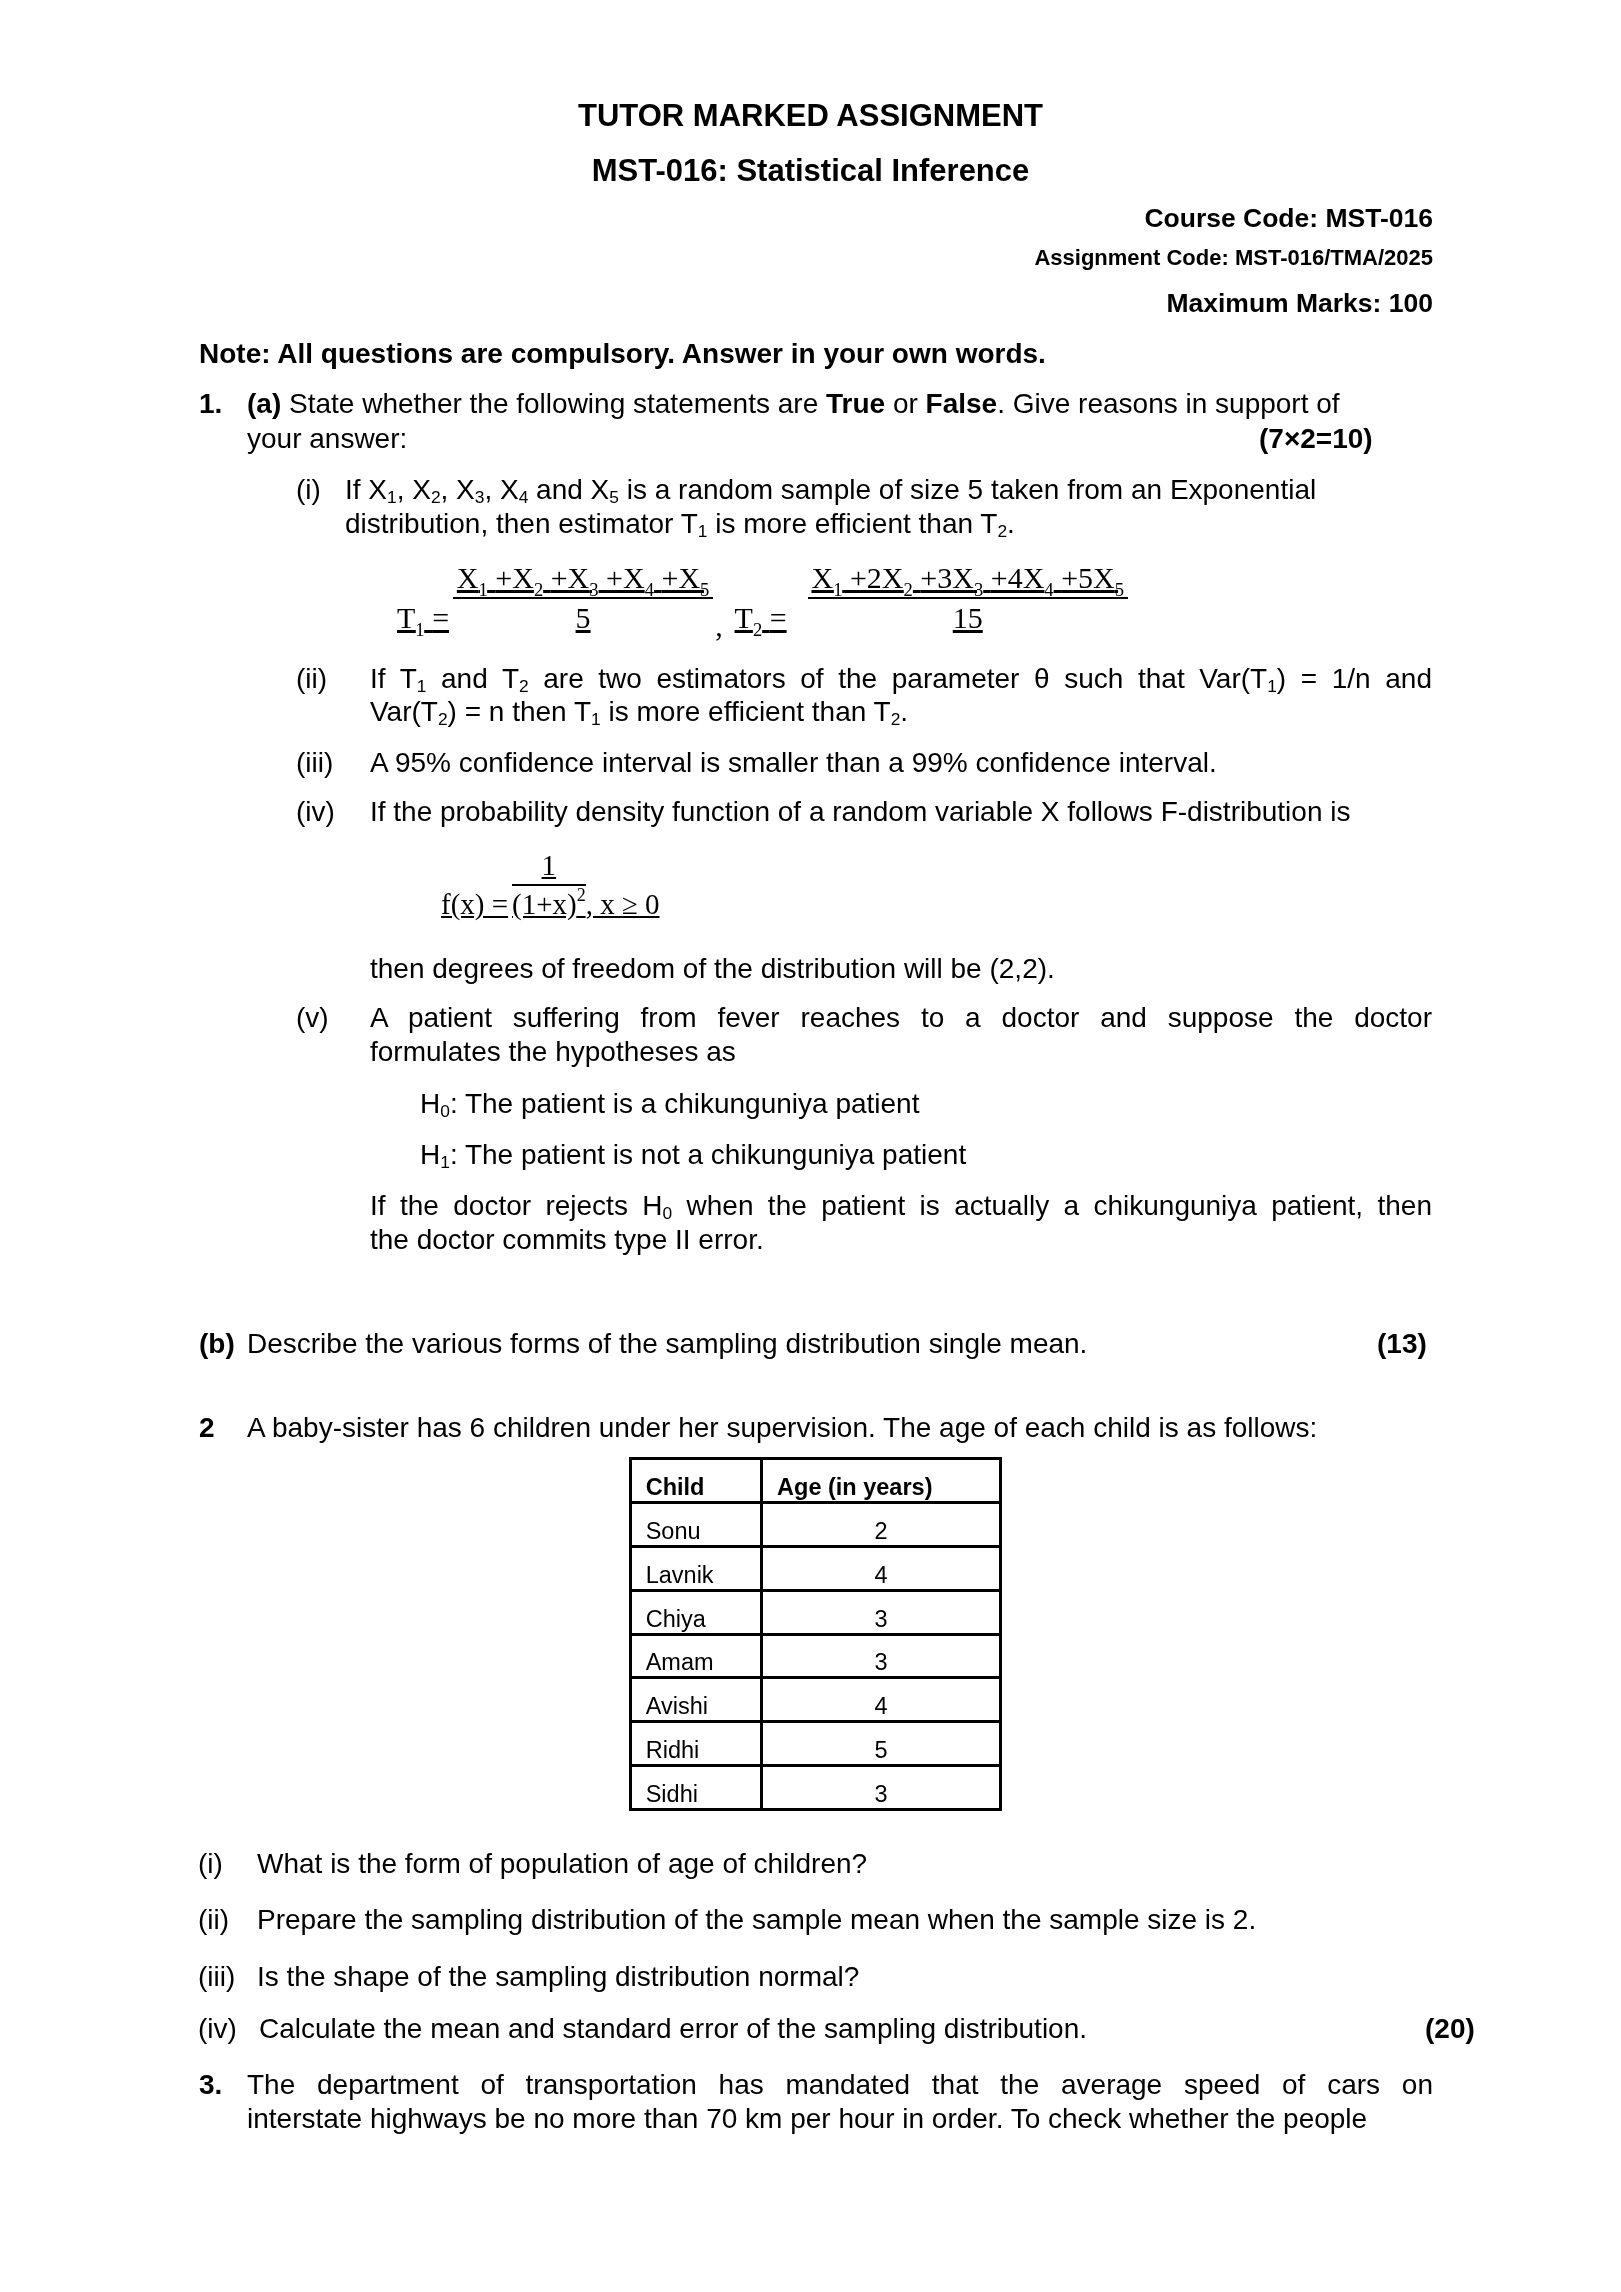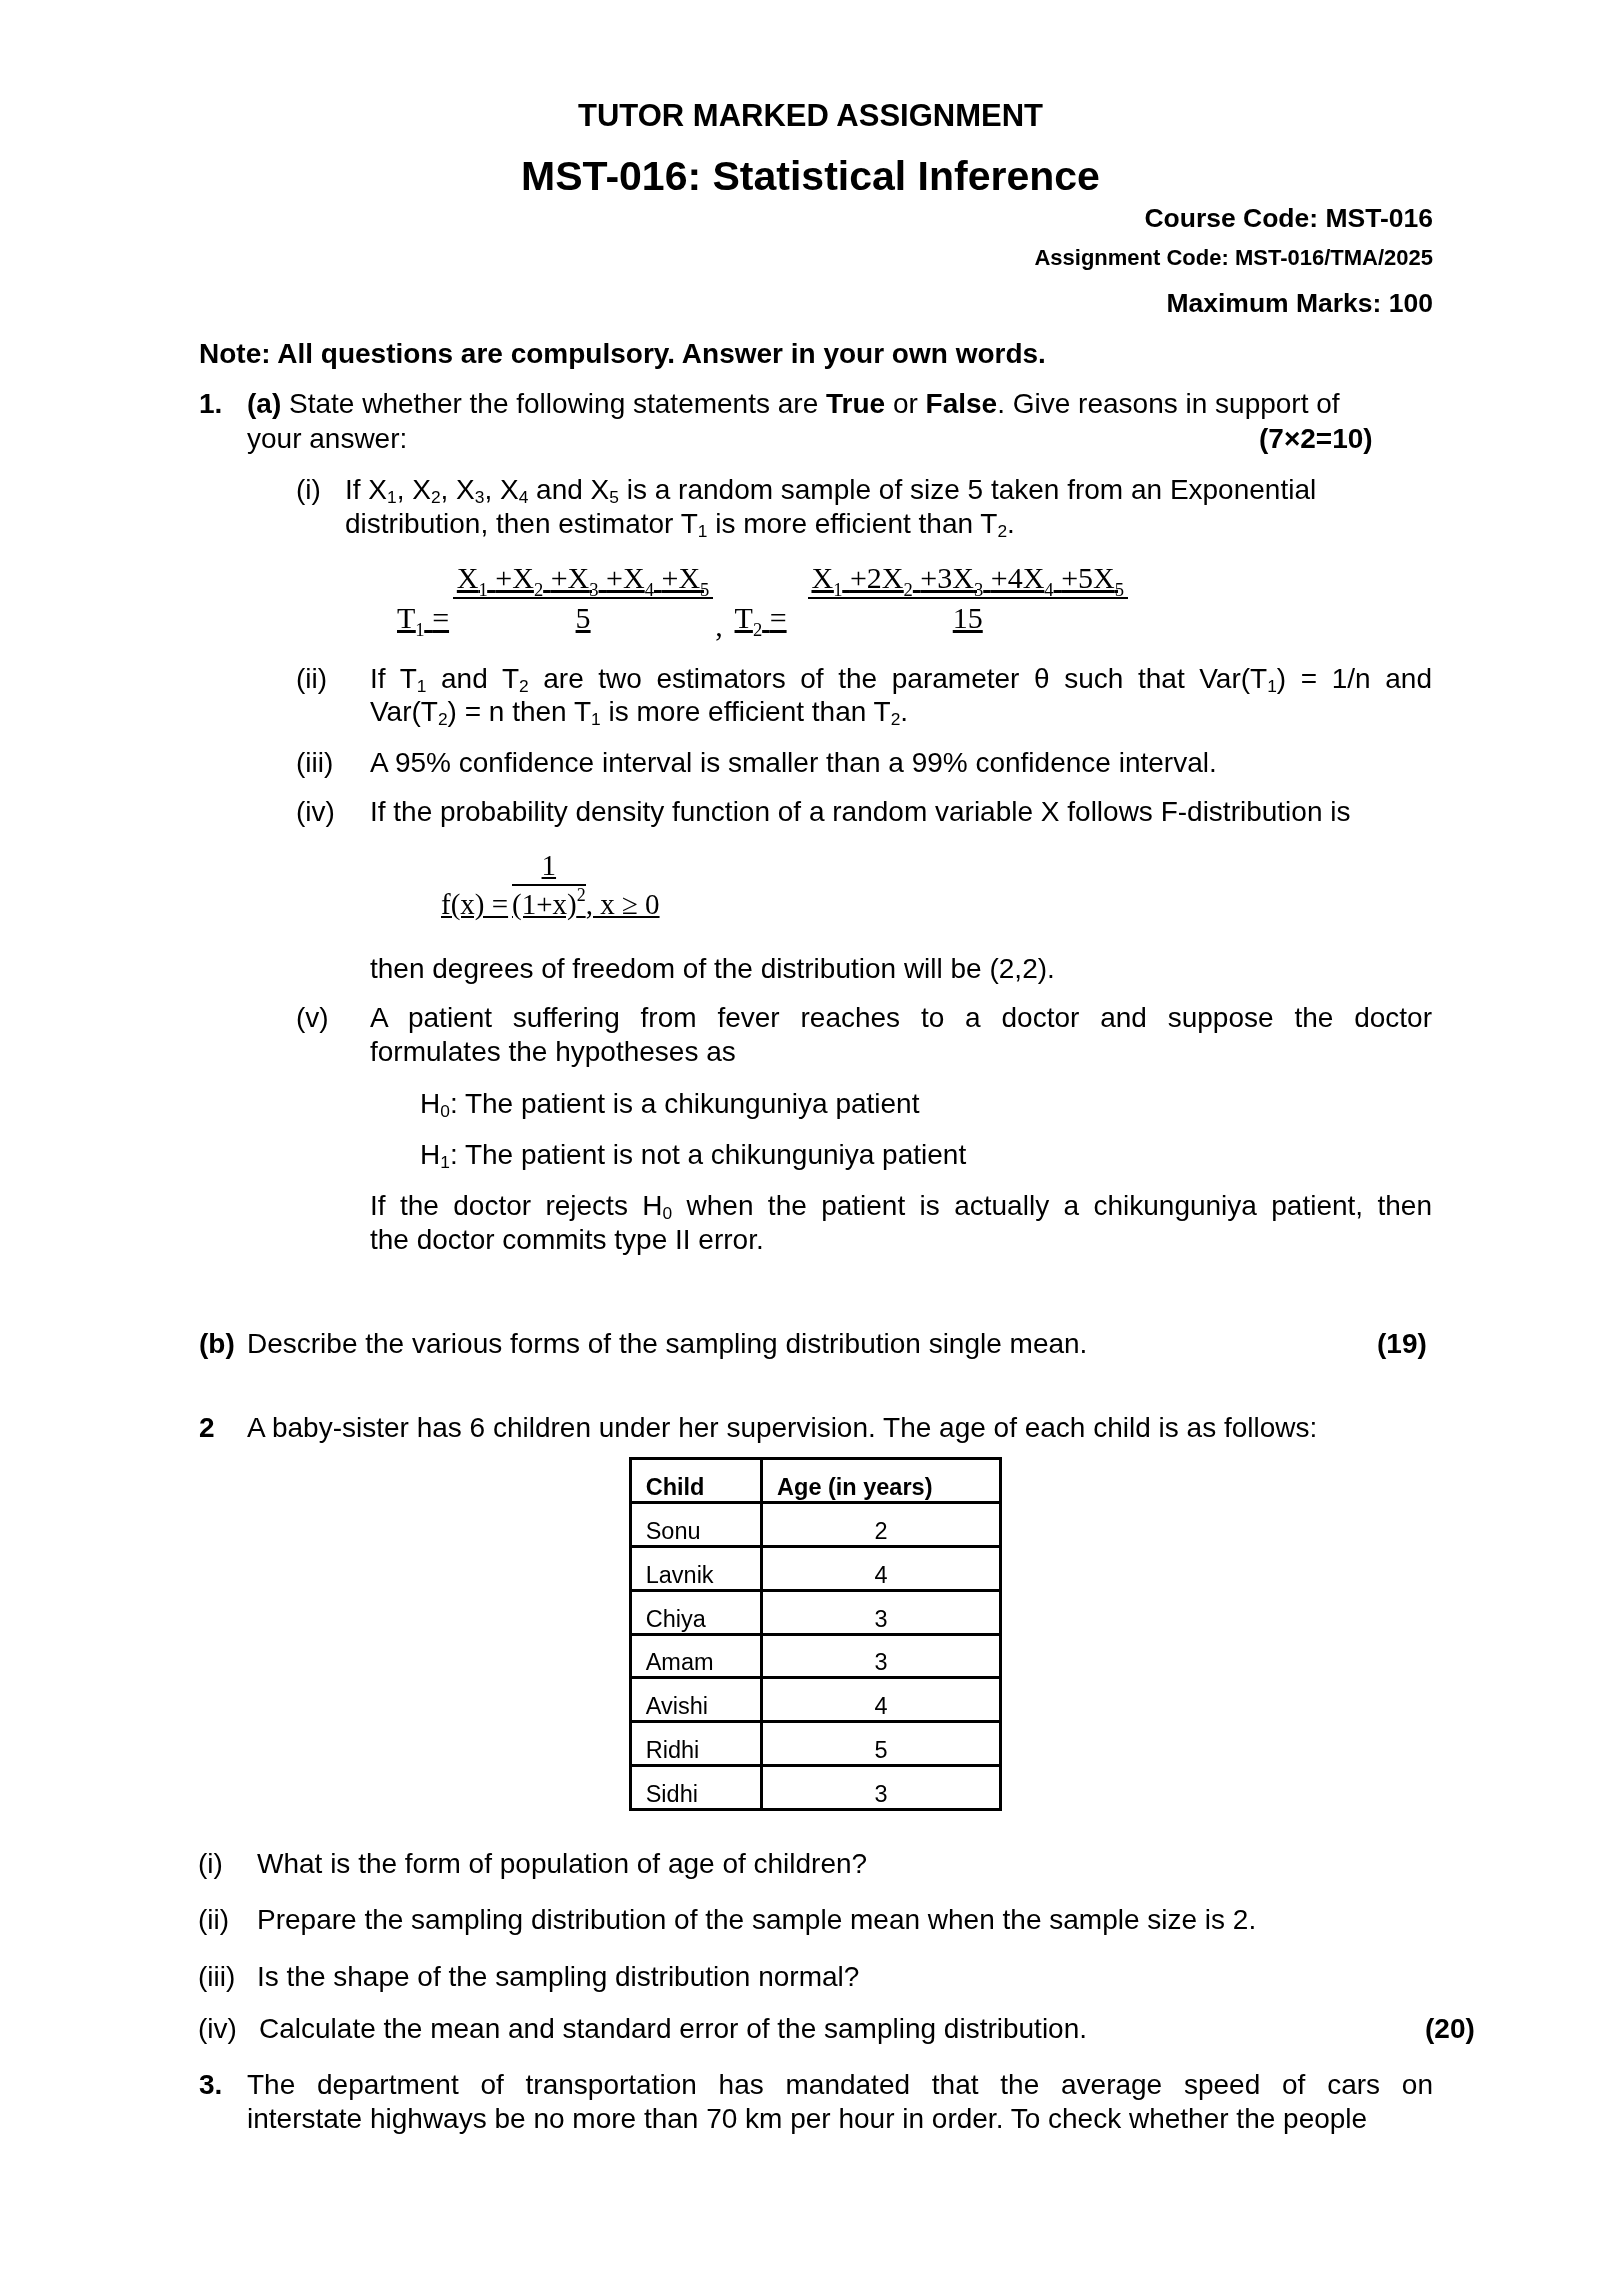--- a/index.html
+++ b/index.html
@@ -31,21 +31,21 @@
   table.ages th { font-weight: bold; text-align: left; }
   table.ages td.c1 { width: 101px; text-align: left; margin-left: 36px; }
   table.ages td.c2 { width: 208px; text-align: center; }
   table.ages th.c1 { width: 101px; }
   table.ages th.c2 { width: 208px; }
 </style>
 </head>
 <body>
 
 <div class="abs center b" style="top:98px;font-size:31px;">TUTOR MARKED ASSIGNMENT</div>
-<div class="abs center b" style="top:153px;font-size:41px;">MST-016: Statistical Inference</div>
+<div class="abs center b" style="top:153px;font-size:31px;">MST-016: Statistical Inference</div>
 <div class="abs right b" style="top:203px;font-size:26.5px;">Course Code: MST-016</div>
 <div class="abs right b" style="top:245px;font-size:22px;">Assignment Code: MST-016/TMA/2025</div>
 <div class="abs right b" style="top:288px;font-size:26.5px;">Maximum Marks: 100</div>
 <div class="abs b" style="left:199px;top:338px;font-size:28px;">Note: All questions are compulsory. Answer in your own words.</div>
 
 <div class="abs b" style="left:199px;top:388px;">1.</div>
 <div class="abs" style="left:247px;top:388px;width:1186px;">
   <div style="display:flex;justify-content:space-between;">
     <span><span class="b">(a)</span>
     <span>State whether the following statements are</span>
@@ -111,21 +111,21 @@
 <div class="abs" style="left:420px;top:1139px;">
   <span>H</span><sub>1</sub><span>: The patient is not a chikunguniya patient</span>
 </div>
 <div class="abs just" style="left:370px;top:1190px;width:1062px;">
   <span>If the doctor rejects H</span><sub>0</sub><span> when the patient is actually a chikunguniya patient, then</span>
 </div>
 <div class="abs" style="left:370px;top:1224px;">the doctor commits type II error.</div>
 
 <div class="abs b" style="left:199px;top:1328px;">(b)</div>
 <div class="abs" style="left:247px;top:1328px;">Describe the various forms of the sampling distribution single mean.</div>
-<div class="abs b" style="left:1377px;top:1328px;">(19)</div>
+<div class="abs b" style="left:1377px;top:1328px;">(13)</div>
 
 <div class="abs b" style="left:199px;top:1412px;">2</div>
 <div class="abs" style="left:247px;top:1412px;">A baby-sister has 6 children under her supervision. The age of each child is as follows:</div>
 
 <table class="ages">
   <thead>
     <tr>
       <th class="c1">Child</th>
       <th class="c2">Age (in years)</th>
     </tr>

